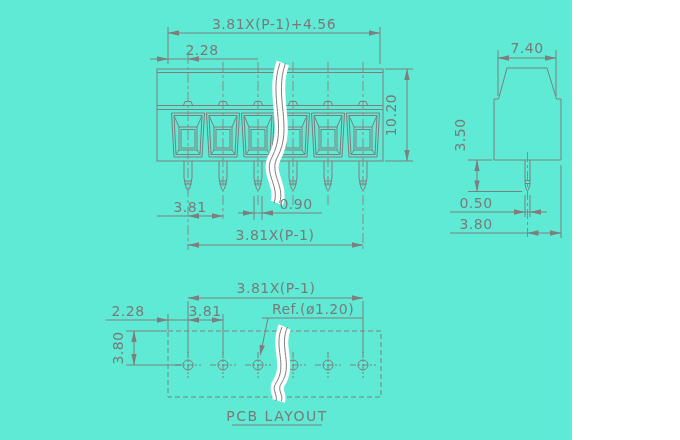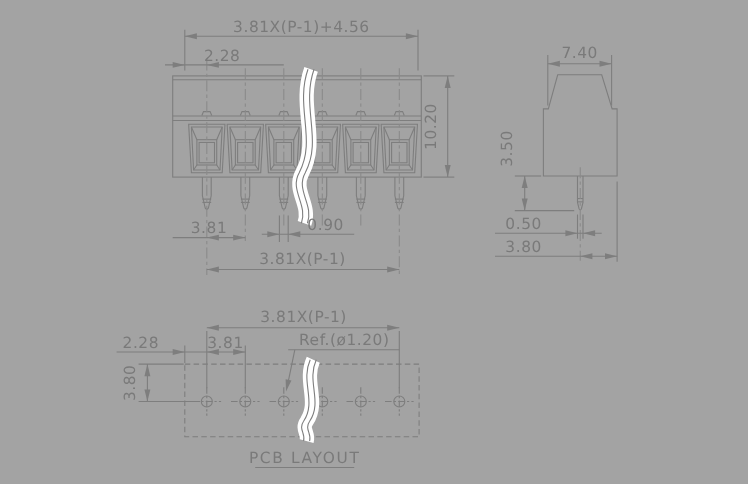--- a/index.html
+++ b/index.html
@@ -1,17 +1,17 @@
 <!DOCTYPE html>
 <html><head>
 <meta charset="utf-8">
 <style>
   html,body { margin:0; padding:0; background:#ffffff; }
   #stage {
-    position:relative; width:680px; height:440px; background:#a3a3a3;
+    position:relative; width:572px; height:440px; background:#5eead4;
     font-family:"DejaVu Sans", sans-serif; overflow:hidden;
   }
   svg { display:block; }
   .ln   { stroke:#7e7e7e; stroke-width:1; fill:none; }
   .lnf  { stroke:#7e7e7e; stroke-width:1; fill:none; stroke-linejoin:miter; }
   .cl   { stroke:#8a8a8a; stroke-width:1; fill:none; stroke-dasharray:10 3 3 3; }
   .dash { stroke:#7e7e7e; stroke-width:1; fill:none; stroke-dasharray:5 3; }
   .arr  { fill:#7e7e7e; stroke:none; }
   .brk  { stroke:#7e7e7e; stroke-width:1; fill:none; }
   .wipe { stroke:#ffffff; stroke-width:13; fill:none; }

